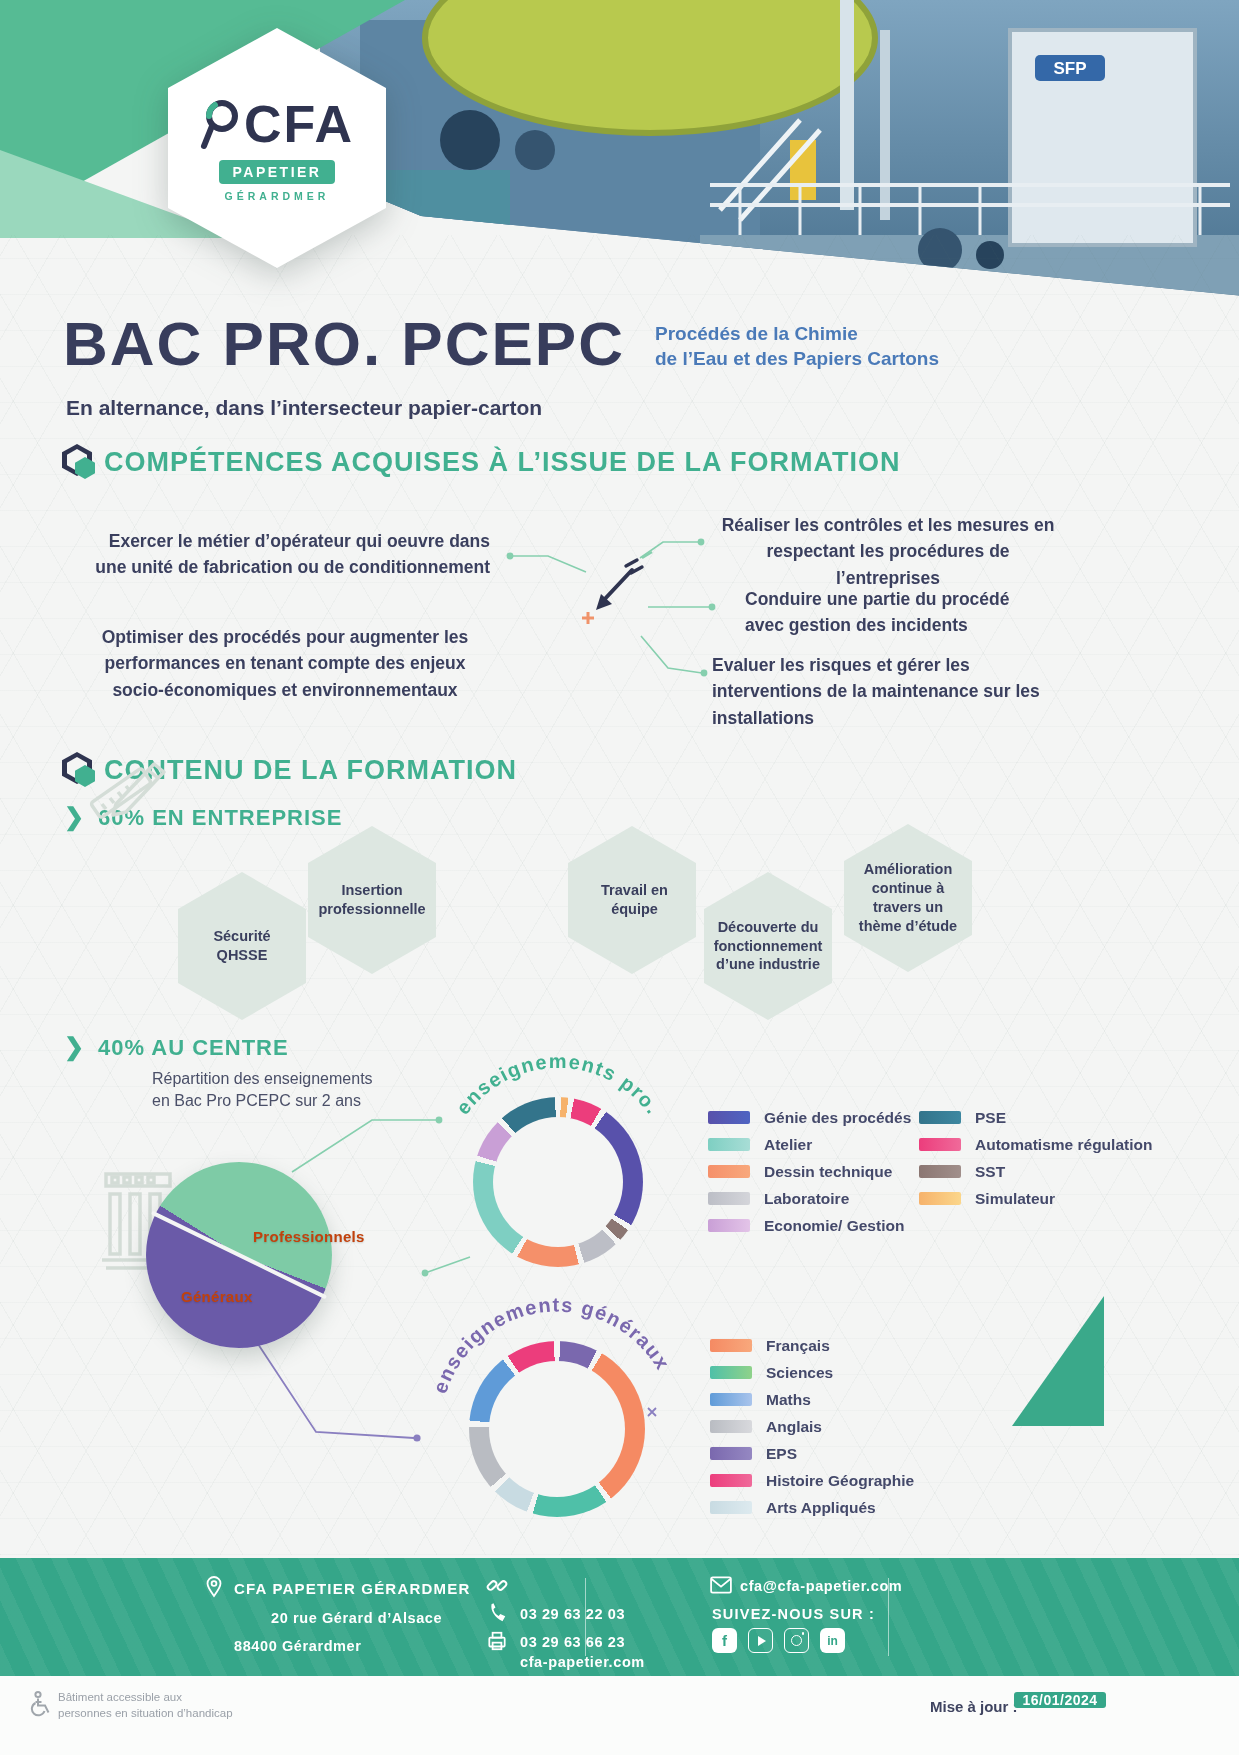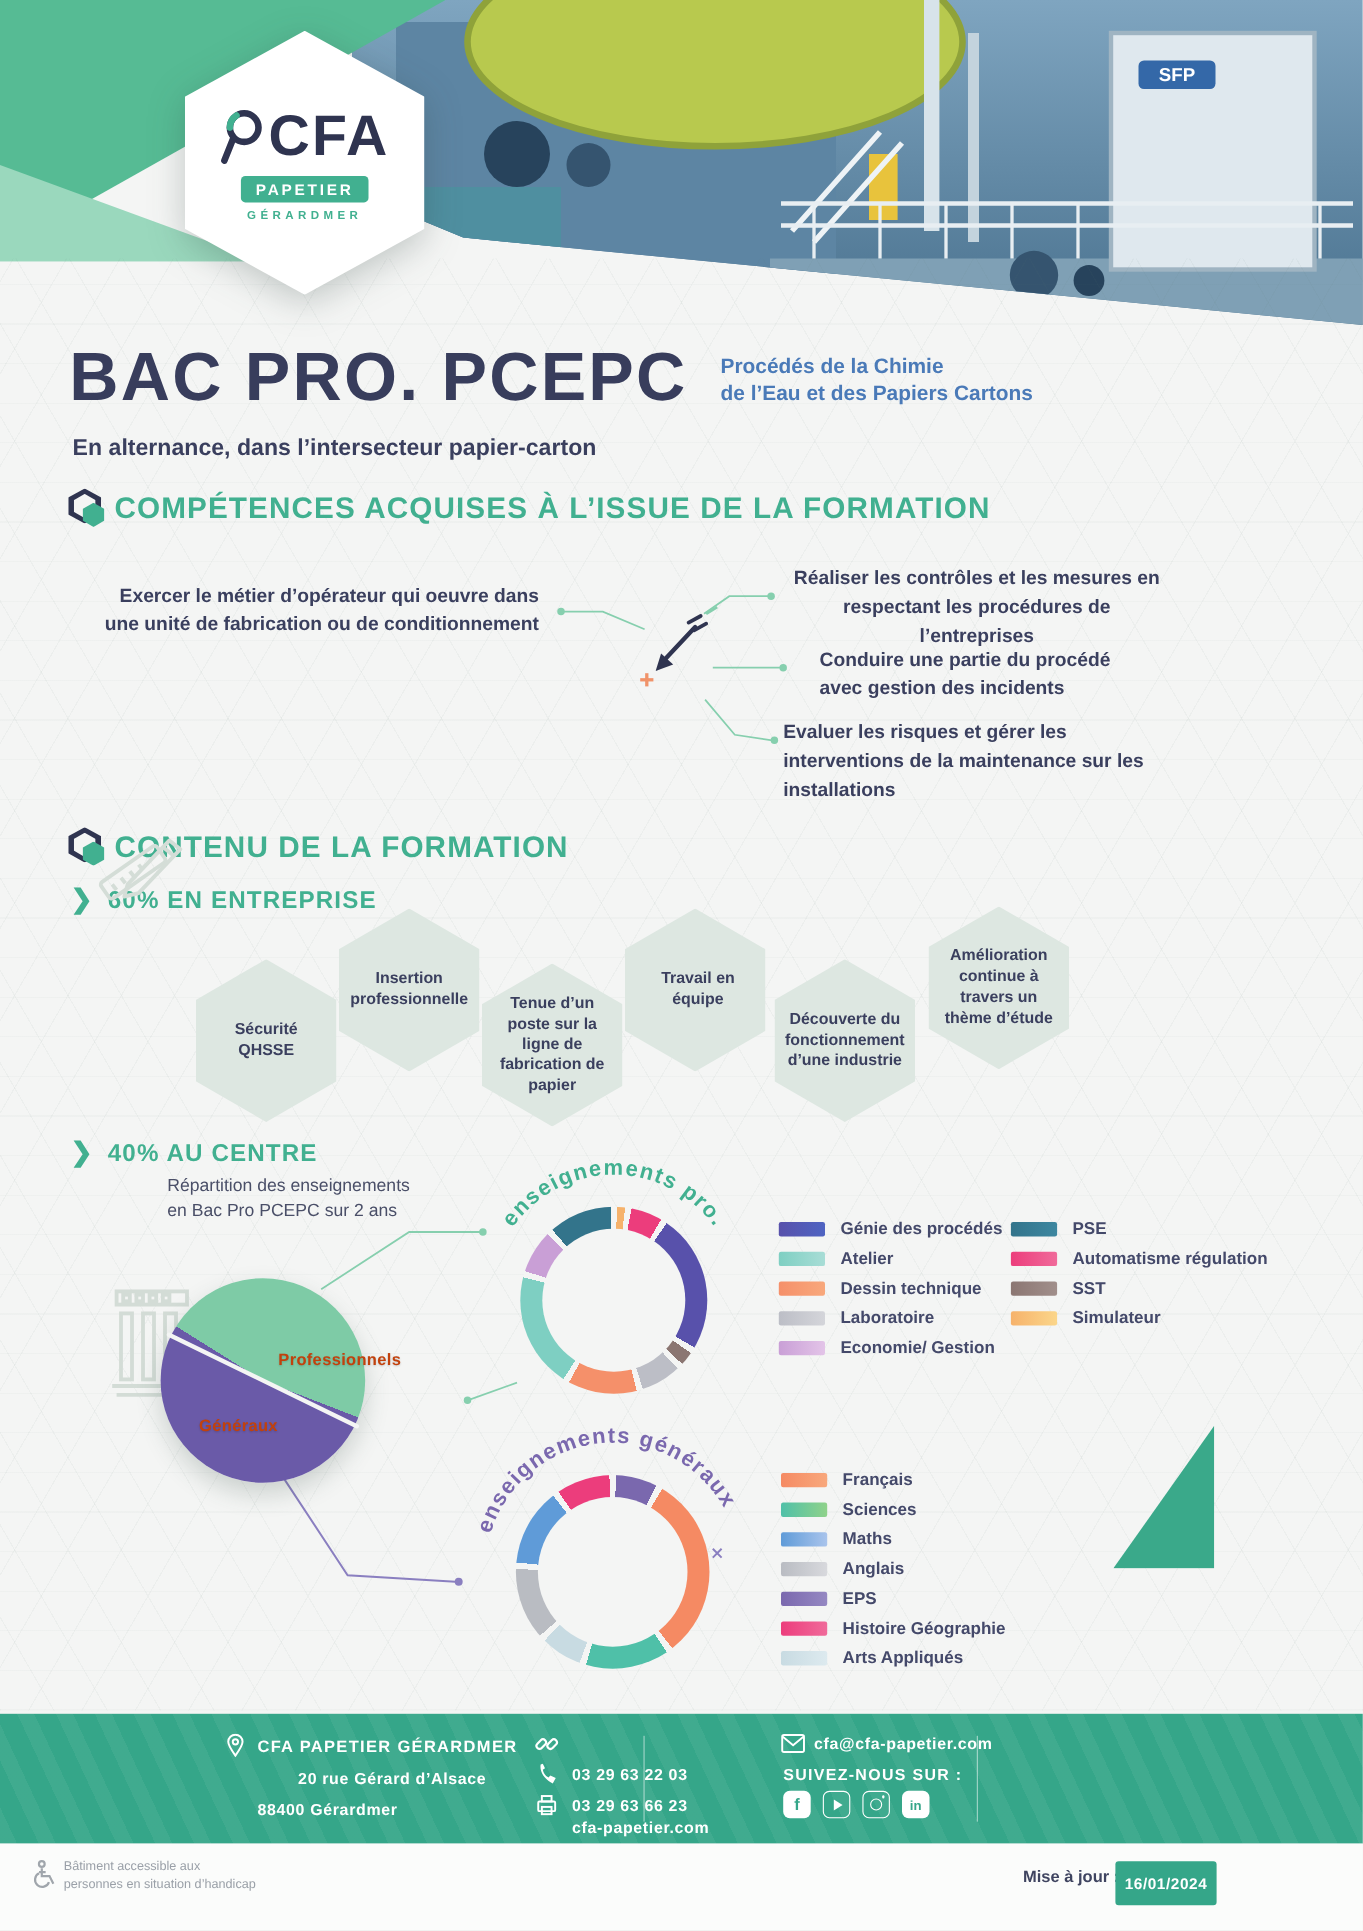--- a/index.html
+++ b/index.html
@@ -70,21 +70,21 @@
   .ftext { position:absolute; color:#fff; font-weight:bold; font-size:14.5px; letter-spacing:.6px; }
   .forg { font-size:15px; letter-spacing:1.2px; }
   .ficon { position:absolute; width:22px; height:22px; }
   .soc-row { position:absolute; left:712px; top:1628px; display:flex; gap:11px; }
   .soc { width:25px; height:25px; border-radius:6px; display:flex; align-items:center; justify-content:center; box-sizing:border-box; }
   .soc.solid { background:#fff; color:#35a689; font-weight:bold; }
   .soc.outline { border:1.8px solid #fff; color:#fff; }
   .bottom-strip { left:0; top:1676px; width:1239px; height:79px; background:#fbfcfb; }
   .access-text { position:absolute; left:58px; top:1690px; font-size:11.5px; color:#9aa0a8; line-height:1.35; }
   .updated-label { position:absolute; left:930px; top:1698px; font-size:15px; font-weight:bold; color:#3f4460; }
-  .date-box { position:absolute; left:1014px; top:1692px; width:92px; height:40px; background:#35a689; color:#fff;
+  .date-box { position:absolute; left:1014px; top:1692px; width:92px; height:16px; background:#35a689; color:#fff;
     font-size:14px; font-weight:bold; border-radius:3px; display:flex; align-items:center; justify-content:center; letter-spacing:.5px; }
 </style>
 </head>
 <body>
 
 <div id="poster">
 
   <div class="abs photo">
     <svg width="919" height="300" viewBox="0 0 919 300">
       <defs>
@@ -175,20 +175,21 @@
       <polygon points="-2,50 3,34 14,44" fill="#2f3450"></polygon>
       <line x1="28" y1="6" x2="39" y2="0" stroke="#2f3450" stroke-width="3.4" stroke-linecap="round"></line>
       <line x1="33" y1="13" x2="44" y2="7" stroke="#2f3450" stroke-width="3.4" stroke-linecap="round"></line>
       <line x1="-16" y1="58" x2="-4" y2="58" stroke="#f0936a" stroke-width="3"></line>
       <line x1="-10" y1="52" x2="-10" y2="64" stroke="#f0936a" stroke-width="3"></line>
       <line x1="44" y1="-2" x2="54" y2="-8" stroke="#86cfae" stroke-width="2.4"></line>
     </g>
   </svg>
 
   <div class="ctext" style="left:88px; top:528px; width:402px; text-align:right;">Exercer le métier d’opérateur qui oeuvre dans une unité de fabrication ou de conditionnement</div>
+  <div class="ctext" style="left:95px; top:624px; width:380px; text-align:center;">Optimiser des procédés pour augmenter les performances en tenant compte des enjeux socio-économiques et environnementaux</div>
   <div class="ctext" style="left:718px; top:512px; width:340px; text-align:center;">Réaliser les contrôles et les mesures en respectant les procédures de l’entreprises</div>
   <div class="ctext" style="left:745px; top:586px; width:300px;">Conduire une partie du procédé avec gestion des incidents</div>
   <div class="ctext" style="left:712px; top:652px; width:345px;">Evaluer les risques et gérer les interventions de la maintenance sur les installations</div>
 
   <div class="hexbullet" style="left:62px; top:752px;">
       <div class="h1"></div>
       <div class="h2"></div>
     </div>
   <div class="abs sec-heading" style="left:104px; top:755px;">CONTENU DE LA FORMATION</div>
   <div class="abs chevron" style="left:64px; top:803px;">❯</div>
@@ -198,21 +199,20 @@
     <g stroke="#d4ddd7" stroke-width="3.5" fill="none" stroke-linejoin="round">
       <rect x="2" y="42" width="62" height="18" rx="3" transform="rotate(-35 33 51)"></rect>
       <path d="M14 62 l4 5 M22 56 l4 5 M30 50 l4 5 M38 44 l4 5" transform="rotate(0)"></path>
       <path d="M28 62 L66 22 l10 8 L38 70 l-13 3 z"></path>
       <path d="M60 28 l10 8"></path>
     </g>
   </svg>
 
   <div class="hex" style="left:178px; top:872px;">Sécurité QHSSE</div>
   <div class="hex" style="left:308px; top:826px;">Insertion professionnelle</div>
-  <div class="hex" style="left:438px; top:876px;">Tenue d’un poste sur la ligne de fabrication de papier</div>
   <div class="hex" style="left:568px; top:826px;padding-left:17px;">Travail en équipe</div>
   <div class="hex" style="left:704px; top:872px;">Découverte du fonctionnement d’une industrie</div>
   <div class="hex" style="left:844px; top:824px;">Amélioration continue à travers un thème d’étude</div>
 
   <div class="abs chevron" style="left:64px; top:1033px;">❯</div>
   <div class="abs sub-heading" style="left:98px; top:1035px;">40% AU CENTRE</div>
   <div class="abs desc">
     <div>Répartition des enseignements</div>
     <div>en Bac Pro PCEPC sur 2 ans</div>
   </div>

